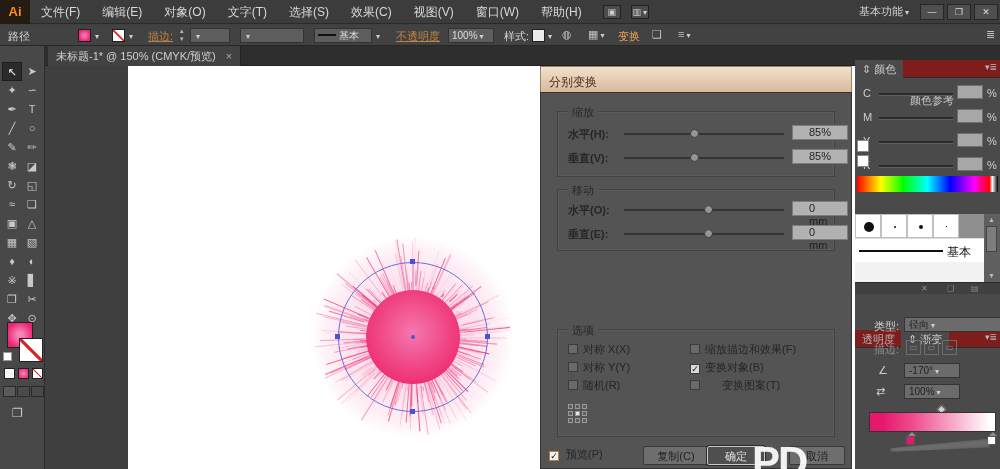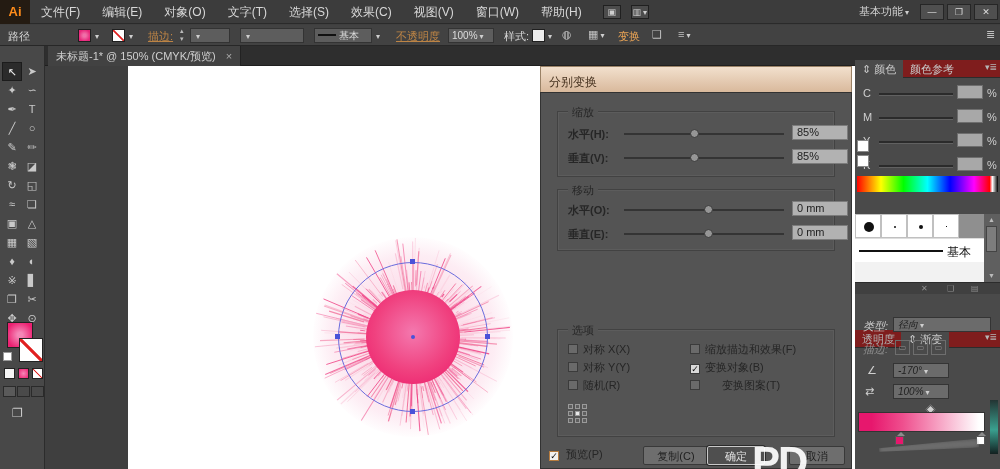--- a/index.html
+++ b/index.html
@@ -32,21 +32,21 @@
   #artboard{left:128px;top:66px;width:727px;height:403px;background:#fff;}
   
   #dlg-band{left:540px;top:66px;width:312px;height:26px;background:linear-gradient(#f2e0cd,#d9b99c);border:1px solid #9a8266;border-bottom:none;color:#46321f;font-size:12px;}
   #dialog{left:540px;top:92px;width:312px;height:377px;background:#545454;border:1px solid #323232;color:#262626;font-size:11px;}
   .group{position:absolute;left:16px;width:278px;border:1px solid #424242;box-shadow:inset 0 0 0 1px rgba(110,110,110,.35);}
   .group-label{position:absolute;top:-7px;left:10px;background:#545454;padding:0 4px;color:#262626;}
   .tr-row{position:relative;height:24px;}
   .tr-label{position:absolute;left:10px;top:5px;color:#262626;font-weight:bold;}
   .tr-track{position:absolute;left:66px;top:11px;width:160px;height:2px;background:#343434;}
   .tr-knob{position:absolute;top:-4px;width:9px;height:9px;border-radius:50%;background:#969696;border:1px solid #3a3a3a;}
-  .tr-value{position:absolute;left:234px;top:3px;width:56px;height:15px;background:#b2b2b2;border:1px solid #7c7c7c;color:#222;line-height:13px;padding:0 4px;}
+  .tr-value{position:absolute;left:234px;top:3px;width:56px;height:15px;background:#b2b2b2;border:1px solid #7c7c7c;color:#222;line-height:13px;padding:0 16px;}
   .cb{display:inline-block;width:10px;height:10px;background:#6a6a6a;border:1px solid #3b3b3b;vertical-align:-1px;text-align:center;line-height:9px;font-size:9px;color:#111;}
   .cb.on{background:#d9d9d9;}
   .opt-row{height:18px;}
   .btn{position:absolute;top:0;height:19px;text-align:center;font-size:11px;line-height:18px;background:#6e6e6e;border:1px solid #393939;border-radius:2px;color:#1f1f1f;}
   #btn-ok{background:#4f4f4f;border:1px solid #c9c9c9;outline:1px solid #2b2b2b;color:#e3e3e3;}
   
   #dock{left:855px;top:60px;width:145px;height:409px;background:#4a4a4a;color:#cfcfcf;font-size:11px;}
   .panel-head{position:relative;height:18px;background:#7f1d1d;border-bottom:1px solid #2c2c2c;}
   .ptab{position:absolute;top:0;height:18px;line-height:18px;padding:0 7px;color:#c7c7c7;}
   .ptab.active{background:#4a4a4a;}
@@ -568,21 +568,21 @@
       <span class="btn" style="left:82px;width:66px;margin-left:20px;">复制(C)</span>
       <span class="btn" id="btn-ok" style="left:166px;width:58px;">确定</span>
       <span class="btn" style="left:248px;width:56px;">取消</span>
     </div>
   </div>
 
   <div id="dock" class="abs">
 
     <div class="panel-head">
       <span class="ptab active" style="left:0;">⇕ <span>颜色</span></span>
-      <span class="ptab" style="left:48px;">颜色参考</span>
+      <span class="ptab" style="left:48px;margin-top:31px;">颜色参考</span>
       <span class="pmenu">▾≣</span>
     </div>
     <div id="cmyk-rows" class="abs" style="left:0;top:22px;width:145px;">
         <div class="ch-row">
           <span class="ch-label">C</span>
           <span class="ch-track"></span>
           <span class="ch-box"></span>
           <span class="ch-unit">%</span>
         </div>
         <div class="ch-row">
@@ -642,21 +642,21 @@
       <span class="abs dim" style="left:66px;top:1px;font-size:8px;">✕</span>
       <span class="abs dim" style="left:92px;top:1px;font-size:8px;">❑</span>
       <span class="abs dim" style="left:116px;top:1px;font-size:8px;">▤</span>
     </div>
 
     <div class="panel-head abs" style="left:0;top:234px;width:145px;text-align:right;">
       <span class="ptab" style="left:0;color:#b0b0b0;">透明度</span>
       <span class="ptab active" style="left:46px;">⇕ <span>渐变</span></span>
       <span class="pmenu">▾≣</span>
     </div>
-    <div class="abs" style="left:0;top:252px;width:126px;height:157px;font-style:italic;">
+    <div class="abs" style="left:11px;top:252px;width:126px;height:157px;">
       <span class="abs nw" style="left:8px;top:7px;">类型:</span>
       <span class="abs gr-box arr" style="left:38px;top:5px;width:98px;"><span>径向</span></span>
       <span class="abs nw dim" style="left:8px;top:30px;">描边:</span>
       <span class="abs dim" style="left:40px;top:28px;width:15px;height:15px;border:1px solid #6e6e6e;text-align:center;font-size:8px;line-height:14px;">▭</span>
       <span class="abs dim" style="left:58px;top:28px;width:15px;height:15px;border:1px solid #6e6e6e;text-align:center;font-size:8px;line-height:14px;">▭</span>
       <span class="abs dim" style="left:76px;top:28px;width:15px;height:15px;border:1px solid #6e6e6e;text-align:center;font-size:8px;line-height:14px;">▭</span>
       <span class="abs" style="left:12px;top:52px;">∠</span>
       <span class="abs gr-box arr" style="left:38px;top:51px;width:56px;"><span>-170°</span></span>
       <span class="abs" style="left:10px;top:73px;">⇄</span>
       <span class="abs gr-box arr" style="left:38px;top:72px;width:56px;"><span>100%</span></span>

